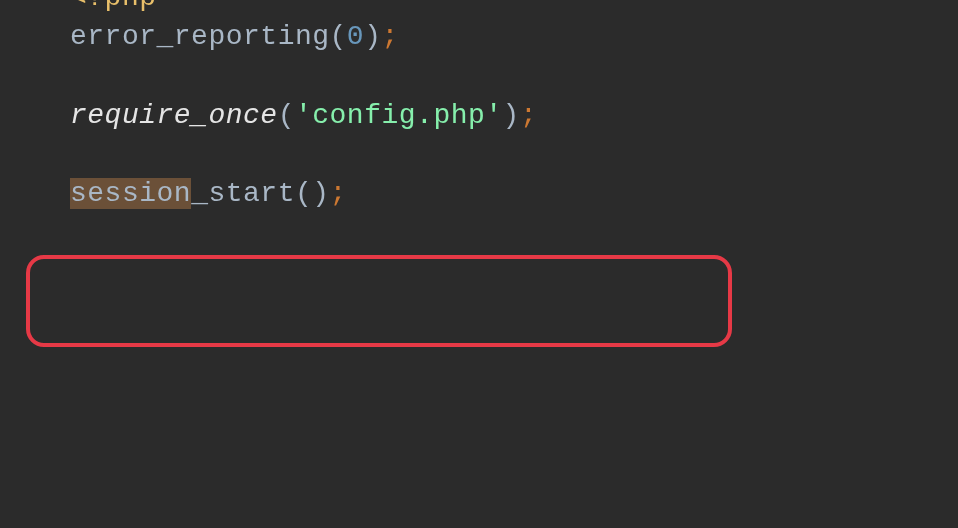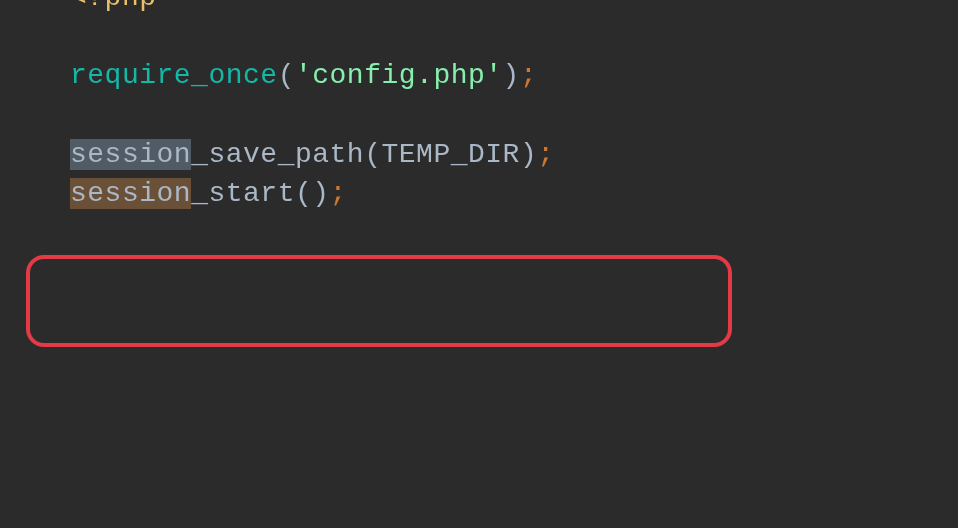--- a/index.html
+++ b/index.html
@@ -21,21 +21,21 @@
       letter-spacing: 0.5px;
     }
     .code-line {
       white-space: pre;
       padding-left: 60px;
       position: relative;
     }
     .code-line.partial-top {
       margin-top: -22px;
     }
-    .keyword { color: #14b8a6; }
+    .keyword { color: #e5e5e5; font-style: italic; }
     .tag { color: #e8bf6a; }
     .punc { color: #cc7832; }
     .paren { color: #a9b7c6; }
     .num { color: #6897bb; }
     .string { color: #86efac; }
     .const { color: #a9b7c6; }
     .default { color: #a9b7c6; }
     .highlight-word {
       background: #515b66;
       color: #a9b7c6;
@@ -56,20 +56,20 @@
       height: 92px;
       pointer-events: none;
       z-index: 10;
     }
   </style>
 </head>
 <body>
 
 <div class="code-container">
   <div class="code-line partial-top"><span class="tag">&lt;?php</span></div>
+  <div class="code-line"><span class="default">error_reporting</span><span class="paren">(</span><span class="num">0</span><span class="paren">)</span><span class="punc">;</span></div>
   <div class="code-line">&nbsp;</div>
   <div class="code-line"><span class="keyword">require_once</span><span class="paren">(</span><span class="string">'config.php'</span><span class="paren">)</span><span class="punc">;</span></div>
   <div class="code-line">&nbsp;</div>
-  <div class="code-line"><span class="highlight-word">session</span><span class="default">_save_path</span><span class="paren">(</span><span class="const">TEMP_DIR</span><span class="paren">)</span><span class="punc">;</span></div>
   <div class="code-line"><span class="highlight-word-brown">session</span><span class="default">_start</span><span class="paren">(</span><span class="paren">)</span><span class="punc">;</span></div>
 </div>
 
 <div class="callout-box"></div>
 
 </body></html>

